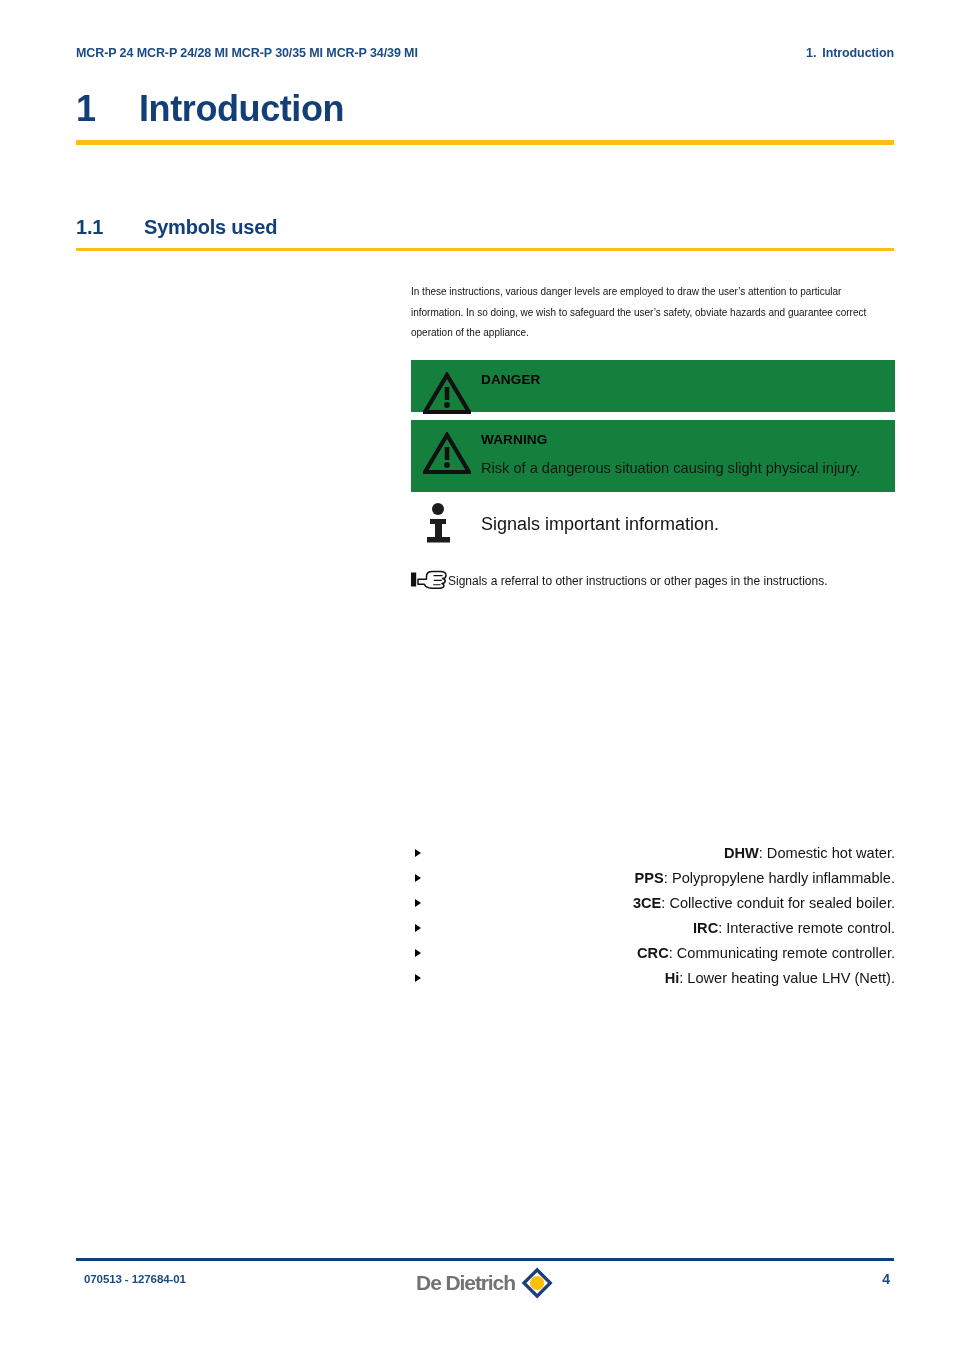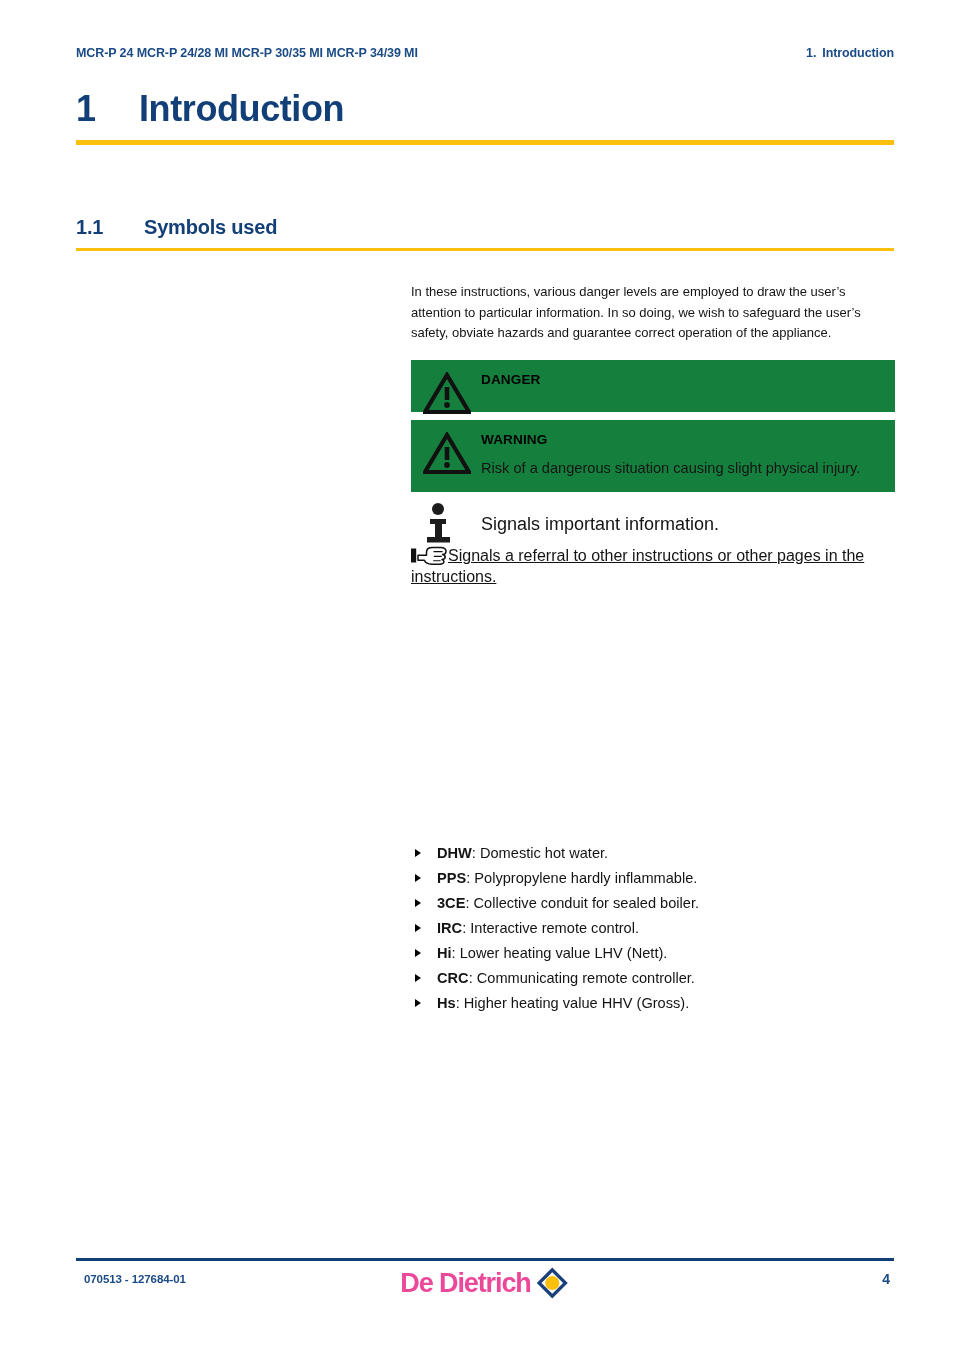--- a/index.html
+++ b/index.html
@@ -89,21 +89,21 @@
   #sec-abbrev  { top: 765px; }
 
   
   .content-col {
     position: absolute;
     left: 403px;
     width: 484px;
   }
 
   .para {
-    font-size: 13px;
+    font-size: 10px;
     line-height: 20.5px;
     color: #141414;
   }
 
   
   .alert {
     background: #15803d;
     position: relative;
     padding: 12px 14px 14px 70px;
     box-sizing: border-box;
@@ -149,24 +149,24 @@
   }
   .info-text {
     font-size: 18px;
     line-height: 20.5px;
     color: #141414;
     padding-top: 12px;
   }
 
   
   .referral-row {
-    font-size: 16px;
-    line-height: 20.5px;
-    color: #141414;
-    text-decoration: underline;
+    margin-top: 24px;
+    font-size: 12px;
+    line-height: 20.5px;
+    color: #141414;
   }
   .hand-icon {
     display: inline-block;
     vertical-align: -5px;
     width: 36px;
     height: 20px;
     margin-right: 1px;
   }
 
   
@@ -230,23 +230,23 @@
   .logo {
     position: absolute;
     left: 50%;
     transform: translateX(-50%);
     top: -2px;
     display: flex;
     align-items: center;
     gap: 5px;
   }
   .logo-word {
-    font-size: 27px;
-    font-weight: bold;
-    color: #ec4899;
+    font-size: 21px;
+    font-weight: bold;
+    color: #737373;
     letter-spacing: -1.1px;
     font-family: "Liberation Sans", sans-serif;
   }
   .logo-mark { width: 34px; height: 34px; display: block; }
 </style>
 </head>
 <body>
 
 <div class="page">
 
@@ -313,49 +313,45 @@
       <svg class="hand-icon" viewBox="0 0 36 20">
         <rect x="0" y="2.5" width="5.2" height="14" fill="#111"></rect>
         <path d="M7 9.2 L15.5 9.2 L15.5 6.3 C15.5 3.2 18.2 1.6 21.6 1.6 L29.5 1.6 C33 1.6 35 3.2 35 5.4 C35 7.2 33.6 8.3 31.6 8.6 C33.2 9 34.2 9.8 34.2 11.1 C34.2 12.5 32.9 13.4 31 13.6 C32.2 14 32.9 14.7 32.9 15.6 C32.9 17.2 31 18.2 28.4 18.2 L20.8 18.2 C16.6 18.2 14.2 16.5 13.4 14.3 L7 14.3 Z" fill="#fff" stroke="#111" stroke-width="1.5" stroke-linejoin="round"></path>
         <path d="M22.5 5.6 L31.6 5.6 M22.8 10.4 L30.8 10.4 M22.2 14.7 L29.6 14.7" stroke="#111" stroke-width="1.1" fill="none"></path>
       </svg><span>Signals a referral to other instructions or other pages in the instructions.</span>
     </div>
 
   </div>
 
 
-  <div class="content-col" style="top:843px;">
+  <div class="content-col" style="top:843px;text-align:right;">
     <ul class="abbrev-list">
       <li class="abbrev-item">
         <span class="abbrev-bullet"></span>
         <span class="abbrev-term">DHW</span><span>: Domestic hot water.</span>
       </li>
       <li class="abbrev-item">
         <span class="abbrev-bullet"></span>
         <span class="abbrev-term">PPS</span><span>: Polypropylene hardly inflammable.</span>
       </li>
       <li class="abbrev-item">
         <span class="abbrev-bullet"></span>
         <span class="abbrev-term">3CE</span><span>: Collective conduit for sealed boiler.</span>
       </li>
       <li class="abbrev-item">
         <span class="abbrev-bullet"></span>
         <span class="abbrev-term">IRC</span><span>: Interactive remote control.</span>
       </li>
       <li class="abbrev-item">
         <span class="abbrev-bullet"></span>
+        <span class="abbrev-term">CRC</span><span>: Communicating remote controller.</span>
+      </li>
+      <li class="abbrev-item">
+        <span class="abbrev-bullet"></span>
         <span class="abbrev-term">Hi</span><span>: Lower heating value LHV (Nett).</span>
-      </li>
-      <li class="abbrev-item">
-        <span class="abbrev-bullet"></span>
-        <span class="abbrev-term">CRC</span><span>: Communicating remote controller.</span>
-      </li>
-      <li class="abbrev-item">
-        <span class="abbrev-bullet"></span>
-        <span class="abbrev-term">Hs</span><span>: Higher heating value HHV (Gross).</span>
       </li>
     </ul>
   </div>
 
   <div class="footer-rule"></div>
   <div class="footer">
     <div class="footer-left">070513 - 127684-01</div>
     <div class="logo">
       <span class="logo-word">De Dietrich</span>
       <svg class="logo-mark" viewBox="0 0 34 34">

